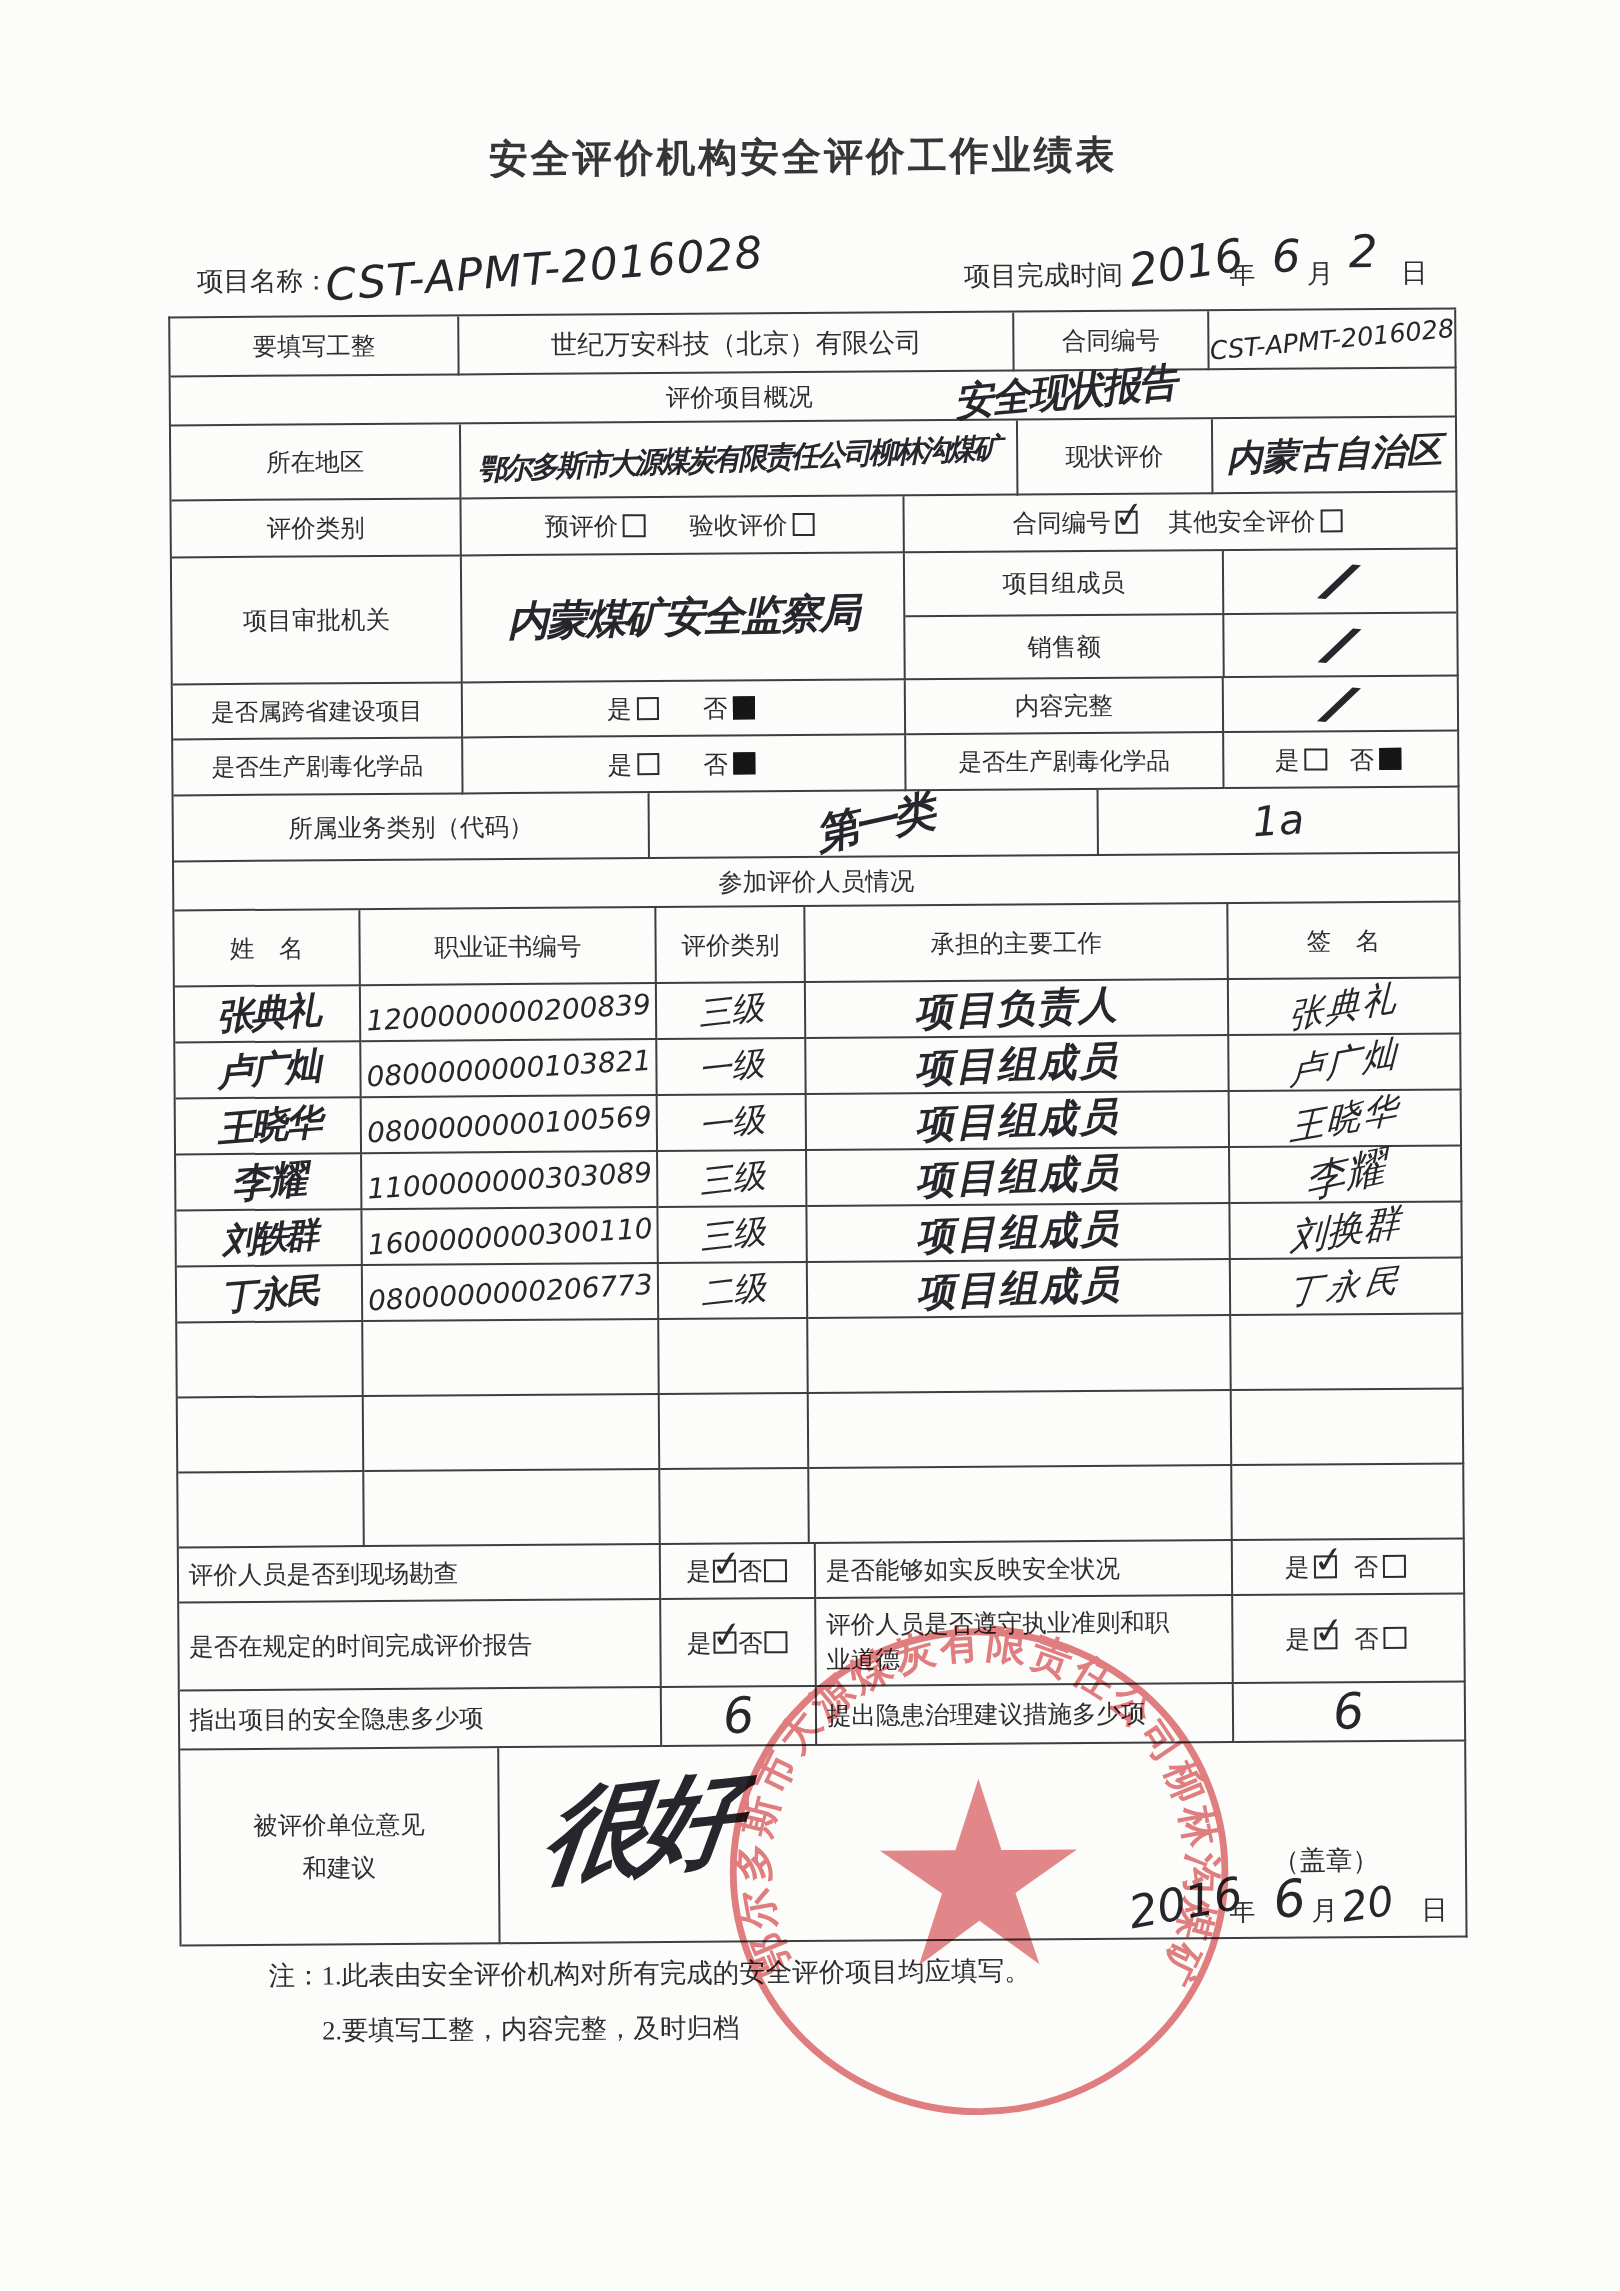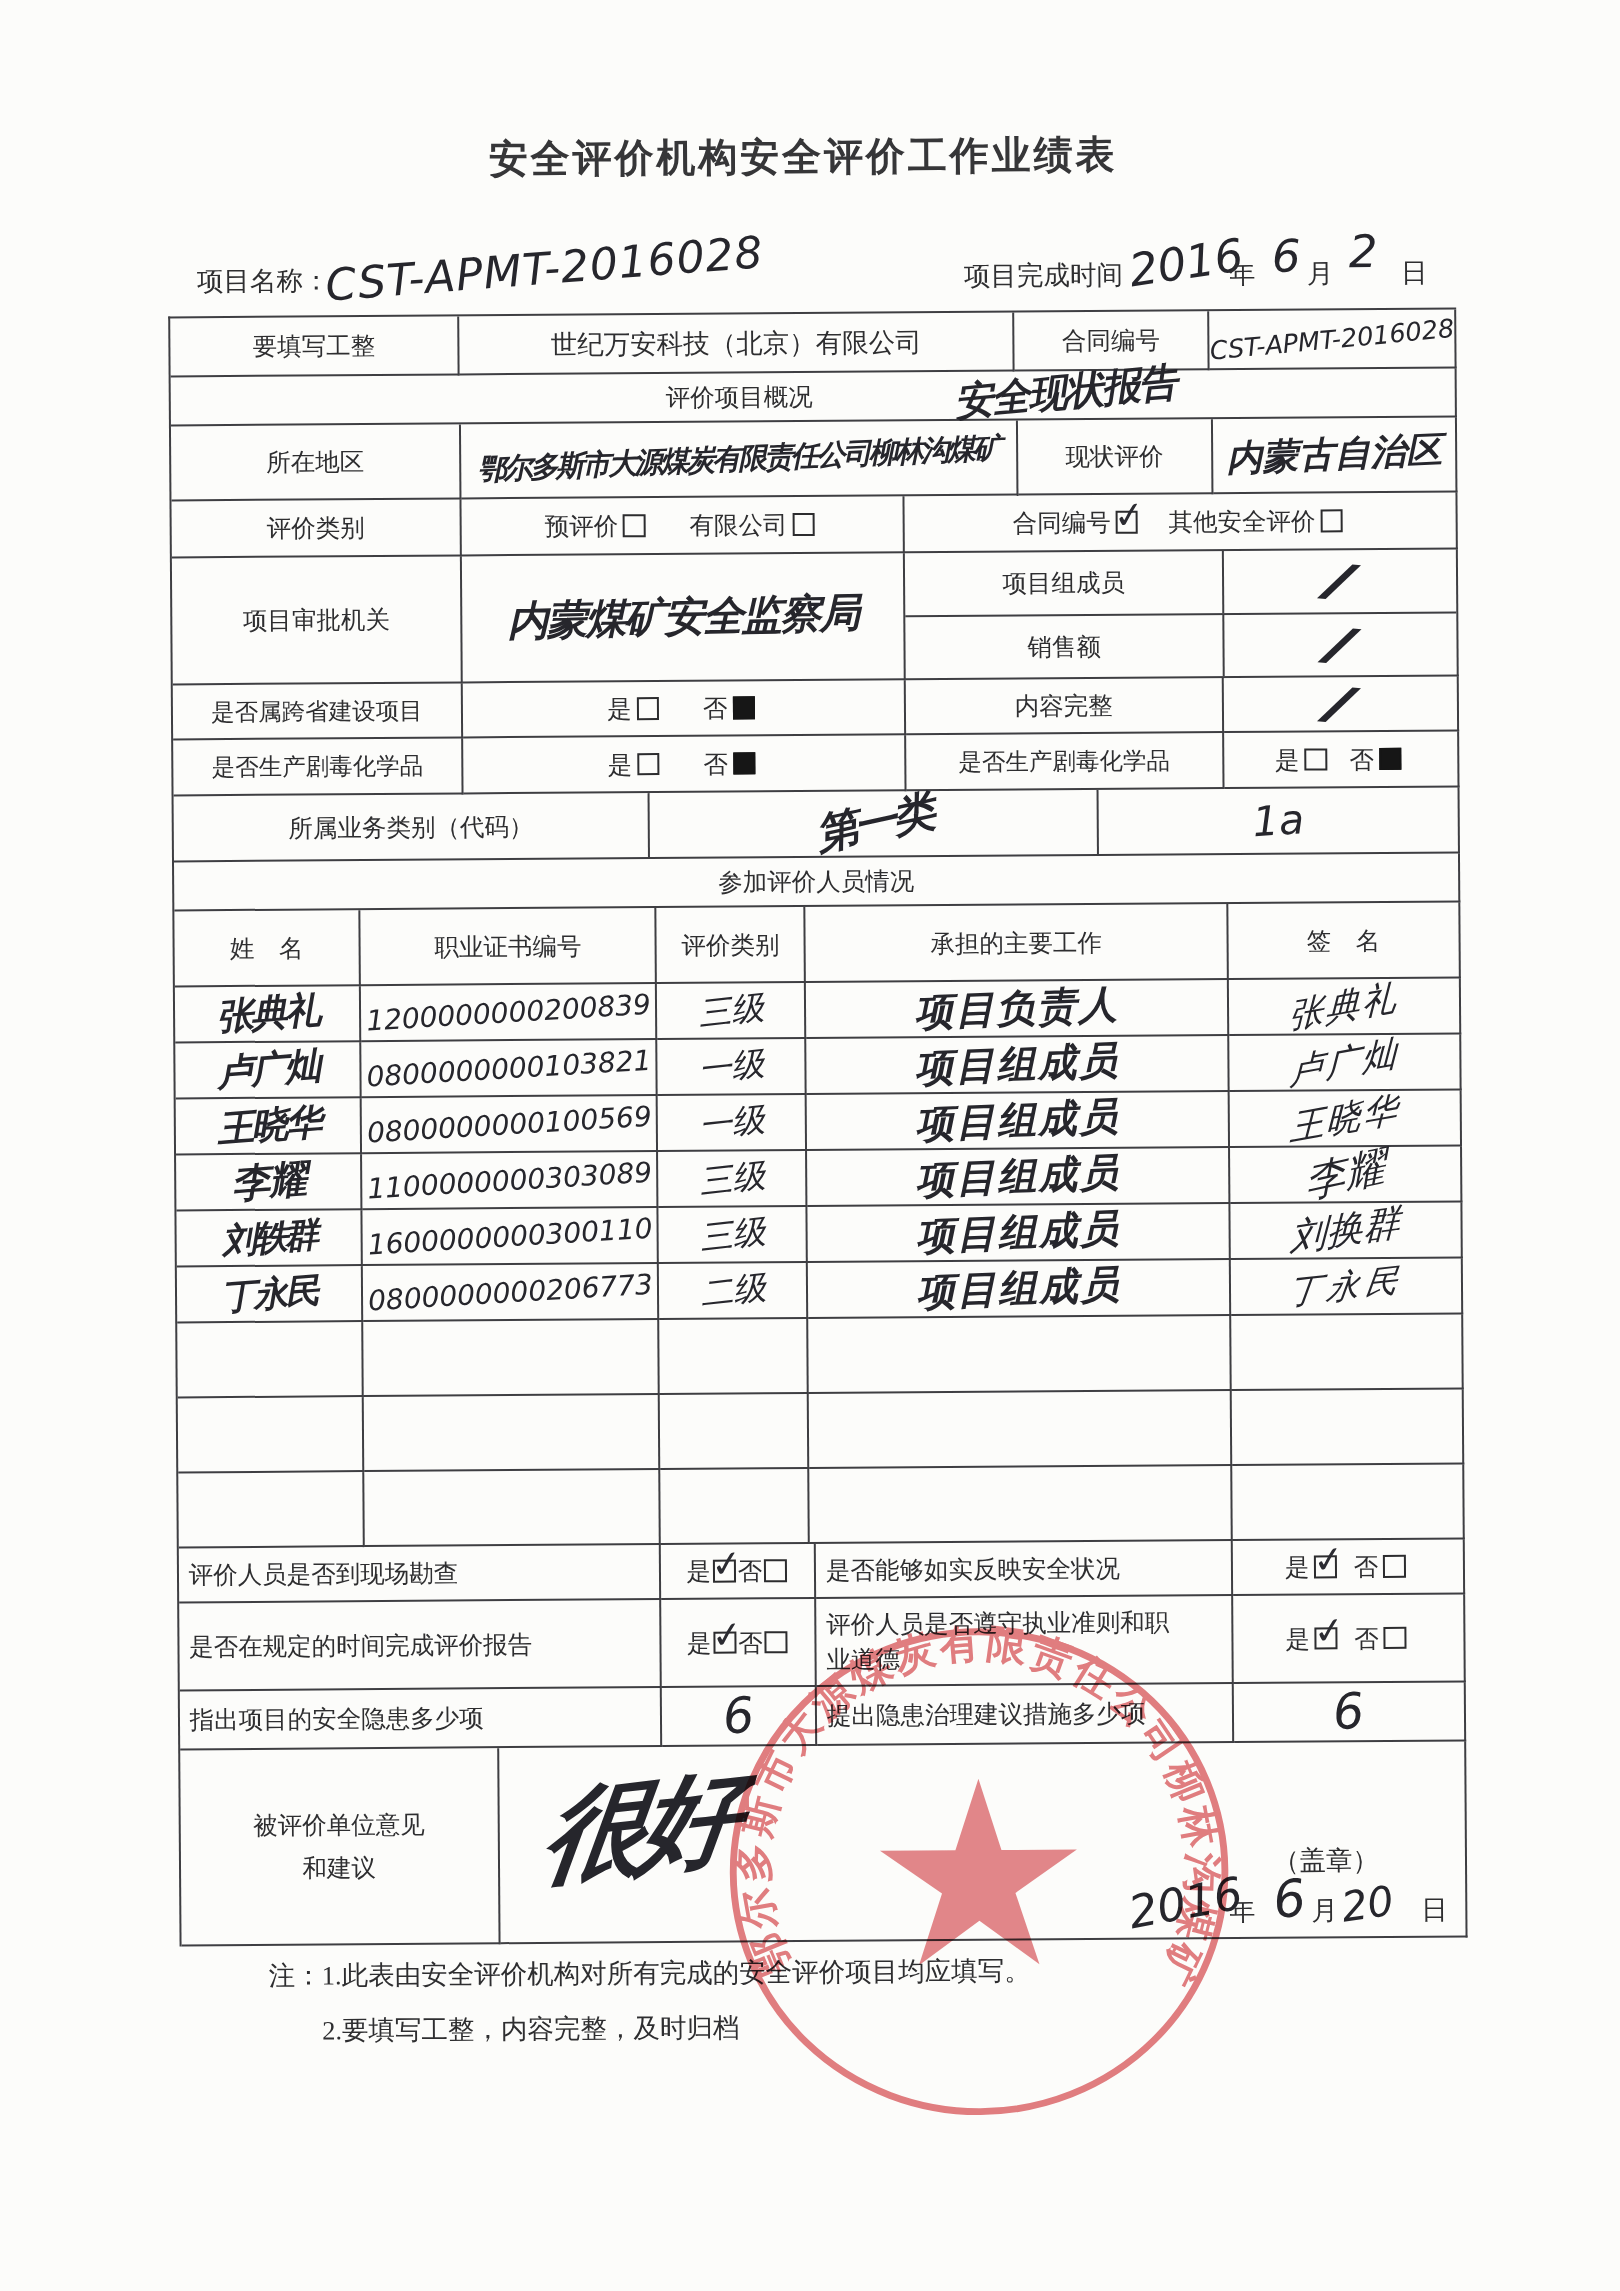--- a/index.html
+++ b/index.html
@@ -114,21 +114,21 @@
     </div>
 
     <div class="row" style="height:57px;">
       <div class="c wA">
             <span>评价类别</span>
           </div>
       <div class="c wE">
         <span>预评价</span>
             <span class="cb"></span>
         <span class="gap"></span>
-        <span>有限公司</span>
+        <span>验收评价</span>
             <span class="cb"></span>
       </div>
       <div class="c wD">
         <span>合同编号</span>
             <span class="cb checked"></span>
         <span class="gap" style="width:25.5px;"></span>
         <span>其他安全评价</span>
             <span class="cb"></span>
       </div>
     </div>

